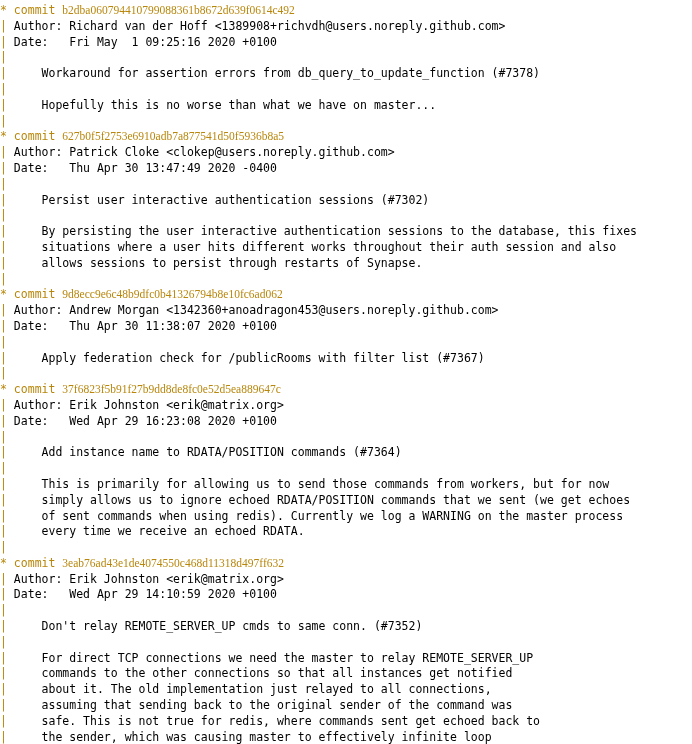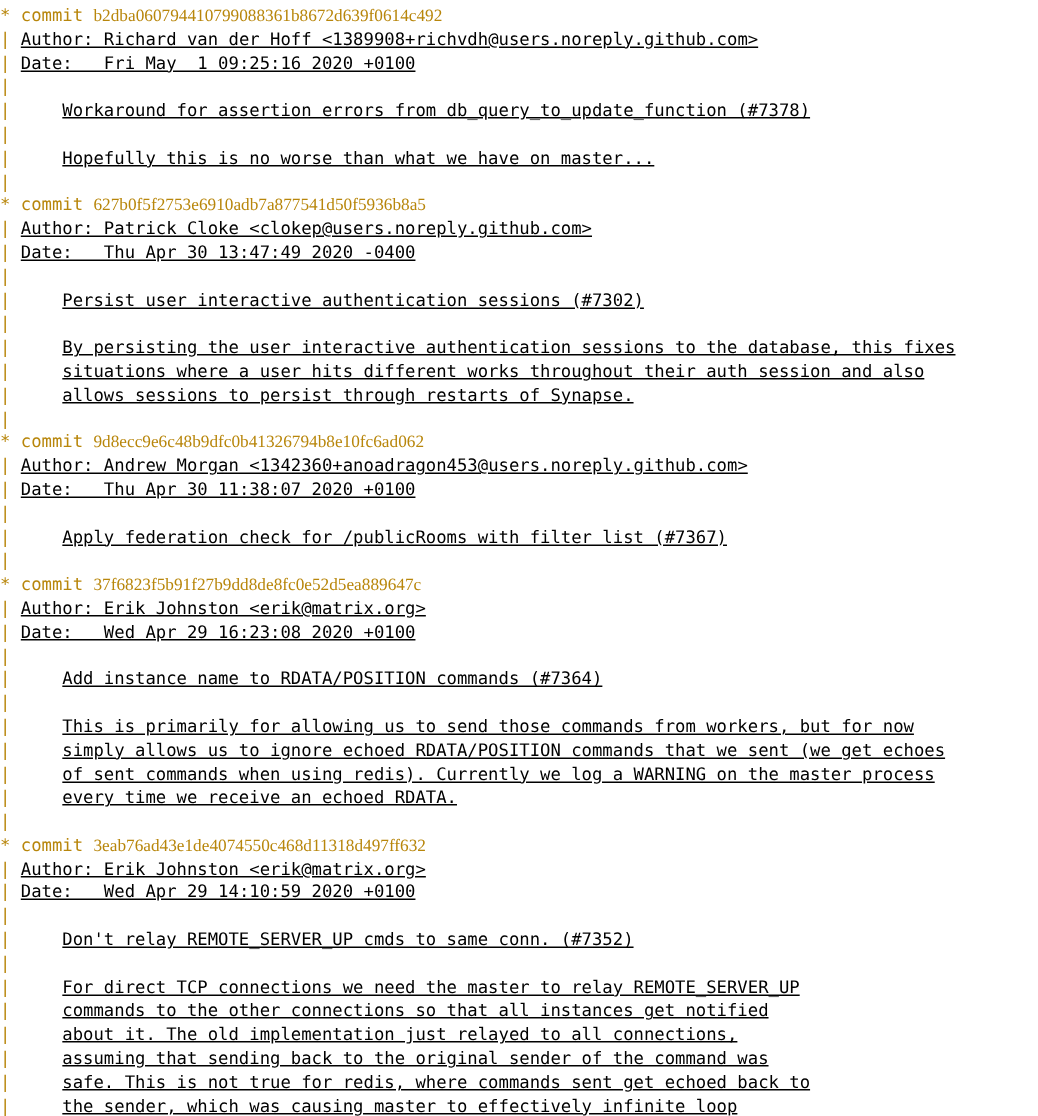--- a/index.html
+++ b/index.html
@@ -34,19 +34,18 @@
   .commit-word {
     color: #b8860b;
     margin-top: 28px;
   }
   .hash {
     color: #b8860b;
     font-family: Liberation Serif, serif;
   }
   .text {
     color: #000000;
-    text-decoration: underline;
   }
 </style>
 </head>
 <body>
 
 <div id="log"><span class="row"><span class="graph">* </span><span class="commit-word">commit </span><span class="hash">b2dba060794410799088361b8672d639f0614c492</span></span><span class="row"><span class="graph-pipe">| </span><span class="text">Author: Richard van der Hoff &lt;1389908+richvdh@users.noreply.github.com&gt;</span></span><span class="row"><span class="graph-pipe">| </span><span class="text">Date:   Fri May  1 09:25:16 2020 +0100</span></span><span class="row"><span class="graph-pipe">|</span></span><span class="row"><span class="graph-pipe">|     </span><span class="text">Workaround for assertion errors from db_query_to_update_function (#7378)</span></span><span class="row"><span class="graph-pipe">|     </span></span><span class="row"><span class="graph-pipe">|     </span><span class="text">Hopefully this is no worse than what we have on master...</span></span><span class="row"><span class="graph-pipe">|</span></span><span class="row"><span class="graph">* </span><span class="commit-word">commit </span><span class="hash">627b0f5f2753e6910adb7a877541d50f5936b8a5</span></span><span class="row"><span class="graph-pipe">| </span><span class="text">Author: Patrick Cloke &lt;clokep@users.noreply.github.com&gt;</span></span><span class="row"><span class="graph-pipe">| </span><span class="text">Date:   Thu Apr 30 13:47:49 2020 -0400</span></span><span class="row"><span class="graph-pipe">|</span></span><span class="row"><span class="graph-pipe">|     </span><span class="text">Persist user interactive authentication sessions (#7302)</span></span><span class="row"><span class="graph-pipe">|     </span></span><span class="row"><span class="graph-pipe">|     </span><span class="text">By persisting the user interactive authentication sessions to the database, this fixes</span></span><span class="row"><span class="graph-pipe">|     </span><span class="text">situations where a user hits different works throughout their auth session and also</span></span><span class="row"><span class="graph-pipe">|     </span><span class="text">allows sessions to persist through restarts of Synapse.</span></span><span class="row"><span class="graph-pipe">|</span></span><span class="row"><span class="graph">* </span><span class="commit-word">commit </span><span class="hash">9d8ecc9e6c48b9dfc0b41326794b8e10fc6ad062</span></span><span class="row"><span class="graph-pipe">| </span><span class="text">Author: Andrew Morgan &lt;1342360+anoadragon453@users.noreply.github.com&gt;</span></span><span class="row"><span class="graph-pipe">| </span><span class="text">Date:   Thu Apr 30 11:38:07 2020 +0100</span></span><span class="row"><span class="graph-pipe">|</span></span><span class="row"><span class="graph-pipe">|     </span><span class="text">Apply federation check for /publicRooms with filter list (#7367)</span></span><span class="row"><span class="graph-pipe">|</span></span><span class="row"><span class="graph">* </span><span class="commit-word">commit </span><span class="hash">37f6823f5b91f27b9dd8de8fc0e52d5ea889647c</span></span><span class="row"><span class="graph-pipe">| </span><span class="text">Author: Erik Johnston &lt;erik@matrix.org&gt;</span></span><span class="row"><span class="graph-pipe">| </span><span class="text">Date:   Wed Apr 29 16:23:08 2020 +0100</span></span><span class="row"><span class="graph-pipe">|</span></span><span class="row"><span class="graph-pipe">|     </span><span class="text">Add instance name to RDATA/POSITION commands (#7364)</span></span><span class="row"><span class="graph-pipe">|     </span></span><span class="row"><span class="graph-pipe">|     </span><span class="text">This is primarily for allowing us to send those commands from workers, but for now</span></span><span class="row"><span class="graph-pipe">|     </span><span class="text">simply allows us to ignore echoed RDATA/POSITION commands that we sent (we get echoes</span></span><span class="row"><span class="graph-pipe">|     </span><span class="text">of sent commands when using redis). Currently we log a WARNING on the master process</span></span><span class="row"><span class="graph-pipe">|     </span><span class="text">every time we receive an echoed RDATA.</span></span><span class="row"><span class="graph-pipe">|</span></span><span class="row"><span class="graph">* </span><span class="commit-word">commit </span><span class="hash">3eab76ad43e1de4074550c468d11318d497ff632</span></span><span class="row"><span class="graph-pipe">| </span><span class="text">Author: Erik Johnston &lt;erik@matrix.org&gt;</span></span><span class="row"><span class="graph-pipe">| </span><span class="text">Date:   Wed Apr 29 14:10:59 2020 +0100</span></span><span class="row"><span class="graph-pipe">|</span></span><span class="row"><span class="graph-pipe">|     </span><span class="text">Don't relay REMOTE_SERVER_UP cmds to same conn. (#7352)</span></span><span class="row"><span class="graph-pipe">|     </span></span><span class="row"><span class="graph-pipe">|     </span><span class="text">For direct TCP connections we need the master to relay REMOTE_SERVER_UP</span></span><span class="row"><span class="graph-pipe">|     </span><span class="text">commands to the other connections so that all instances get notified</span></span><span class="row"><span class="graph-pipe">|     </span><span class="text">about it. The old implementation just relayed to all connections,</span></span><span class="row"><span class="graph-pipe">|     </span><span class="text">assuming that sending back to the original sender of the command was</span></span><span class="row"><span class="graph-pipe">|     </span><span class="text">safe. This is not true for redis, where commands sent get echoed back to</span></span><span class="row"><span class="graph-pipe">|     </span><span class="text">the sender, which was causing master to effectively infinite loop</span></span></div>
 
 </body></html>

